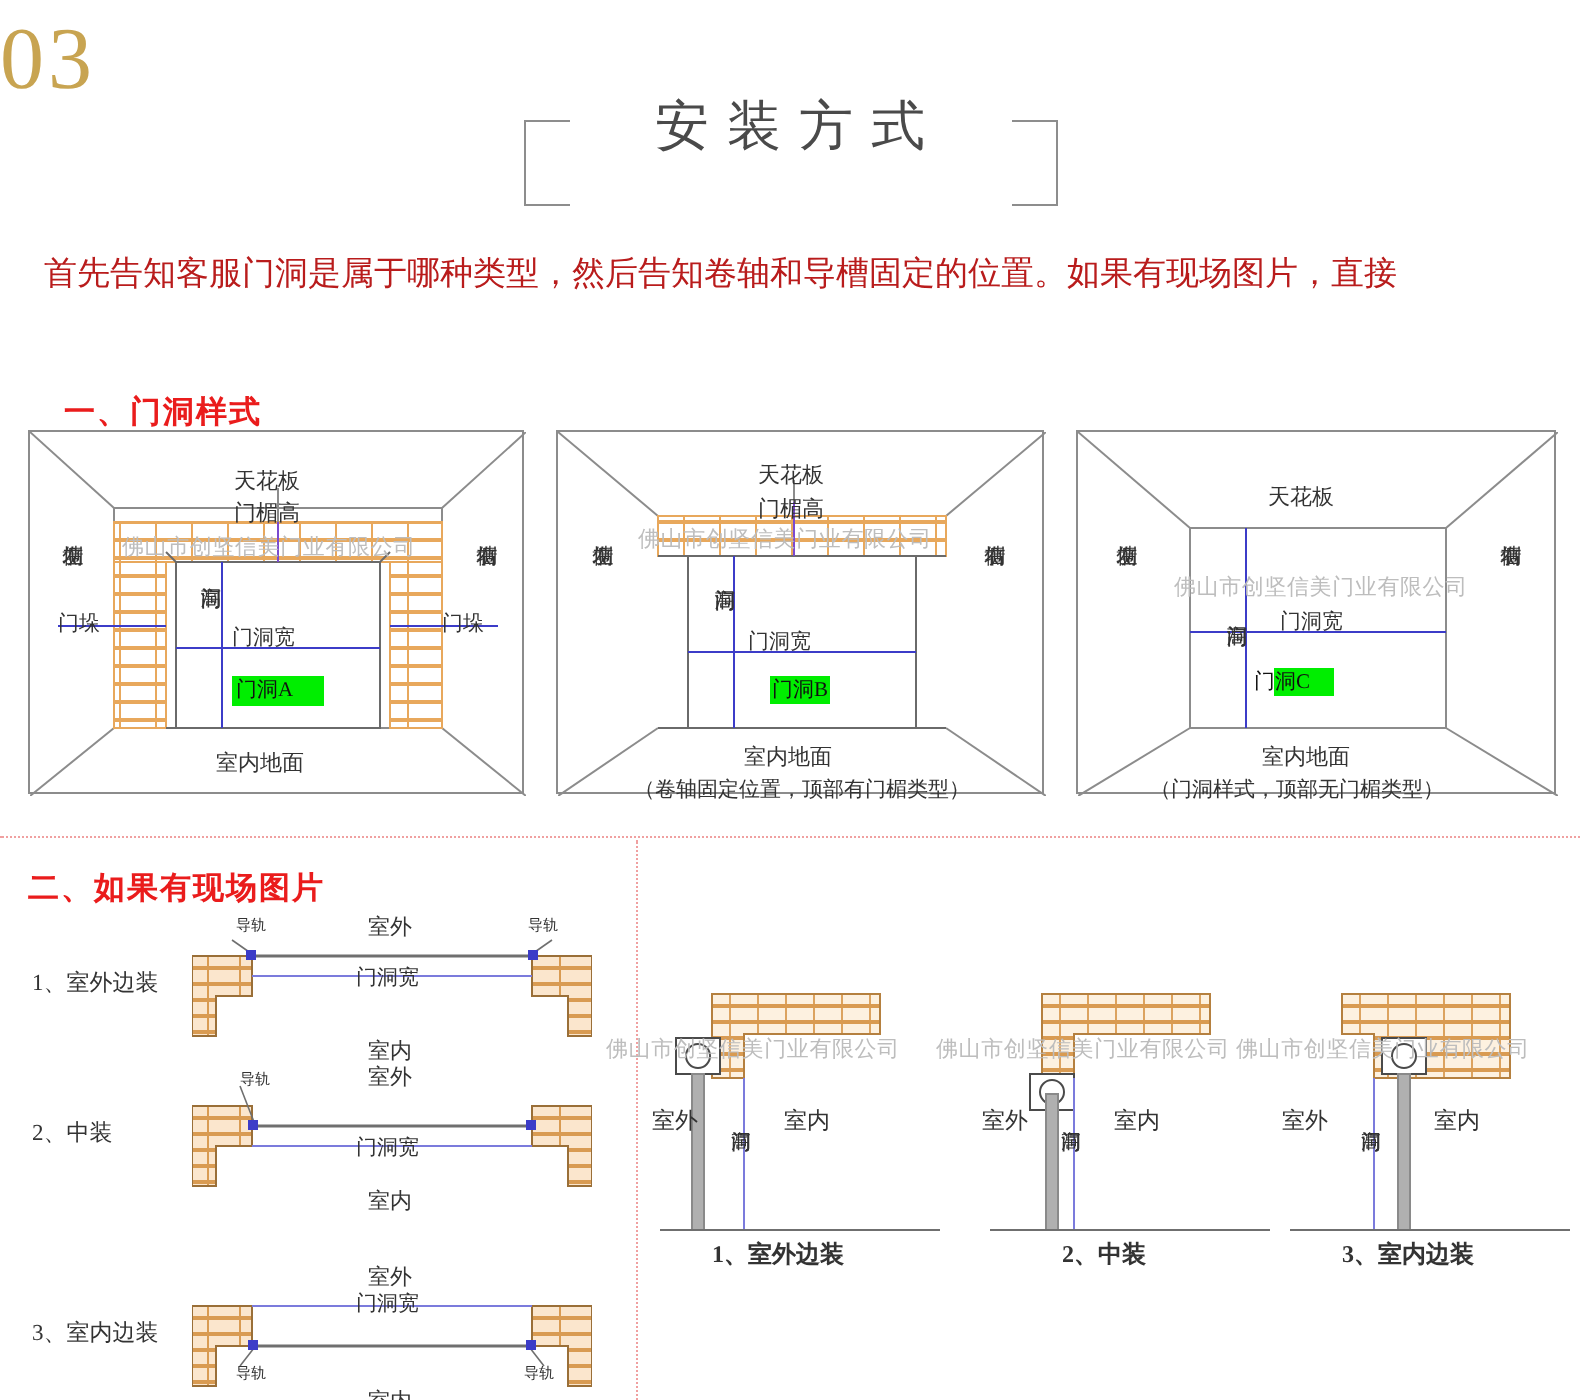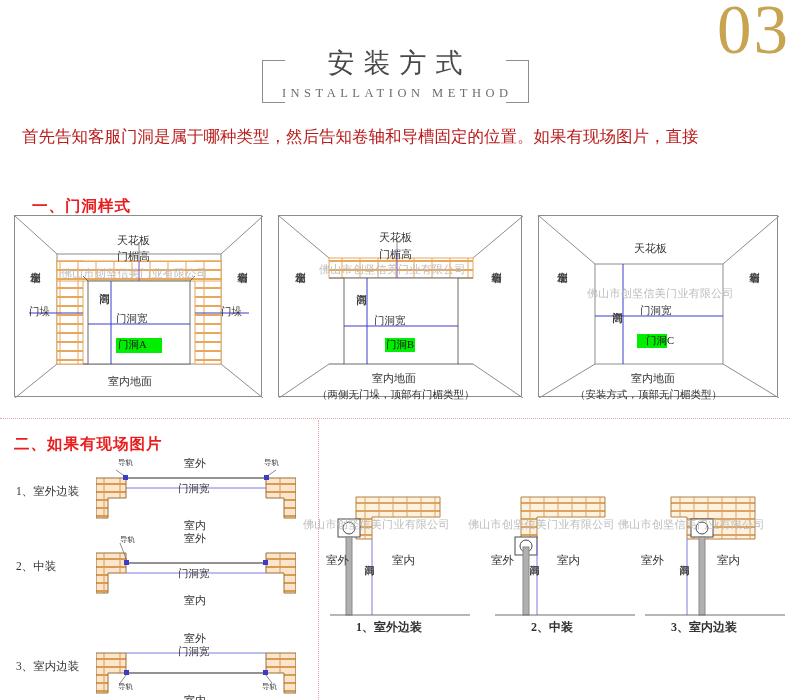--- a/index.html
+++ b/index.html
@@ -6,23 +6,23 @@
   body{
     width:790px;height:700px;background:#ffffff;
     font-family:"Liberation Sans","DejaVu Sans",sans-serif;
     color:#3a3a3a;overflow:hidden;position:relative;
   }
   .page{position:relative;width:790px;height:700px;}
 
   
   .header{position:absolute;left:0;top:0;width:790px;height:112px;}
   .num03{
-    position:absolute;left:0;right:0;top:2px;text-align:right;
-    font-family:"Liberation Serif","DejaVu Serif",serif;
-    font-size:69px;line-height:56px;letter-spacing:2px;
+    position:absolute;left:0;right:0;top:2px;text-align:left;
+    font-family:"Liberation Serif","DejaVu Serif",serif;
+    font-size:44px;line-height:56px;letter-spacing:2px;
     color:#c8a451;font-weight:400;
   }
   .title-cn{
     position:absolute;left:0;right:0;top:48px;text-align:center;
     font-family:"Liberation Serif","DejaVu Serif",serif;
     font-size:27px;line-height:30px;letter-spacing:9px;
     color:#4a4a4a;font-weight:400;text-indent:9px;
   }
   .title-en{
     position:absolute;left:0;right:0;top:86px;text-align:center;
@@ -84,21 +84,20 @@
 
 <div class="page">
 
   <div class="header">
     <div class="num03">03</div>
     <div class="bracket bk-tl"></div>
     <div class="bracket bk-tr"></div>
     <div class="bracket bk-bl"></div>
     <div class="bracket bk-br"></div>
     <div class="title-cn">安装方式</div>
-    <div class="title-en">INSTALLATION METHOD</div>
   </div>
 
   <div class="intro">
     <p>首先告知客服门洞是属于哪种类型，然后告知卷轴和导槽固定的位置。如果有现场图片，直接</p>
   </div>
 
   <div class="sec-h" id="sec1-h">一、门洞样式</div>
 
   <div class="room" style="left:14px;top:215px;width:248px;height:182px;">
     <svg width="248" height="182" viewBox="0 0 248 182">
@@ -193,21 +192,21 @@
       <rect x="106" y="122" width="30" height="14" fill="#00ee00"></rect>
     </svg>
     <div class="lbl" style="left:100px;top:14px;font-size:11px;">天花板</div>
     <div class="lbl" style="left:100px;top:31px;font-size:11px;">门楣高</div>
     <div class="vlbl" style="left:16px;top:48px;font-size:10.5px;line-height:11px;">左侧墙</div>
     <div class="vlbl" style="left:212px;top:48px;font-size:10.5px;line-height:11px;">右侧墙</div>
     <div class="vtxt" style="left:75px;top:70px;font-size:10.5px;">门洞高</div>
     <div class="lbl" style="left:95px;top:98px;font-size:10.5px;">门洞宽</div>
     <div class="lbl" style="left:107px;top:122px;font-size:10.5px;color:#111;">门洞B</div>
     <div class="lbl" style="left:93px;top:155px;font-size:11px;">室内地面</div>
-    <div class="lbl" style="left:38px;top:172px;font-size:10.5px;">（两侧无门垛，顶部有门楣类型）</div>
+    <div class="lbl" style="left:38px;top:172px;font-size:10.5px;">（卷轴固定位置，顶部有门楣类型）</div>
     <div class="wm" style="left:40px;top:46px;">佛山市创坚信美门业有限公司</div>
   </div>
 
   <div class="room" style="left:538px;top:215px;width:240px;height:182px;">
     <svg width="240" height="182" viewBox="0 0 240 182">
       <g stroke="#8c8c8c" stroke-width="1" fill="none">
         <line x1="0" y1="0" x2="56" y2="48"></line>
         <line x1="240" y1="0" x2="184" y2="48"></line>
         <line x1="0" y1="182" x2="56" y2="148"></line>
         <line x1="240" y1="182" x2="184" y2="148"></line>
@@ -217,23 +216,23 @@
         <line x1="56" y1="100" x2="184" y2="100"></line>
         <line x1="84" y1="48" x2="84" y2="148"></line>
       </g>
       <rect x="98" y="118" width="30" height="14" fill="#00ee00"></rect>
     </svg>
     <div class="lbl" style="left:95px;top:25px;font-size:11px;">天花板</div>
     <div class="vlbl" style="left:18px;top:48px;font-size:10.5px;line-height:11px;">左侧墙</div>
     <div class="vlbl" style="left:210px;top:48px;font-size:10.5px;line-height:11px;">右侧墙</div>
     <div class="vtxt" style="left:71px;top:88px;font-size:10.5px;">门洞高</div>
     <div class="lbl" style="left:101px;top:88px;font-size:10.5px;">门洞宽</div>
-    <div class="lbl" style="left:107px;top:118px;font-size:10.5px;color:#111;">门洞C</div>
+    <div class="lbl" style="left:88px;top:118px;font-size:10.5px;color:#111;">门洞C</div>
     <div class="lbl" style="left:92px;top:155px;font-size:11px;">室内地面</div>
-    <div class="lbl" style="left:36px;top:172px;font-size:10.5px;">（安装方式，顶部无门楣类型）</div>
+    <div class="lbl" style="left:36px;top:172px;font-size:10.5px;">（门洞样式，顶部无门楣类型）</div>
     <div class="wm" style="left:48px;top:70px;">佛山市创坚信美门业有限公司</div>
   </div>
 
   <div class="hdiv"></div>
   <div class="vdiv"></div>
 
   <div class="sec-h" id="sec2-h">二、如果有现场图片</div>
 
   <div class="rowlbl" style="left:16px;top:484px;">1、室外边装</div>
   <div class="plan" style="left:96px;top:460px;width:200px;height:60px;">

